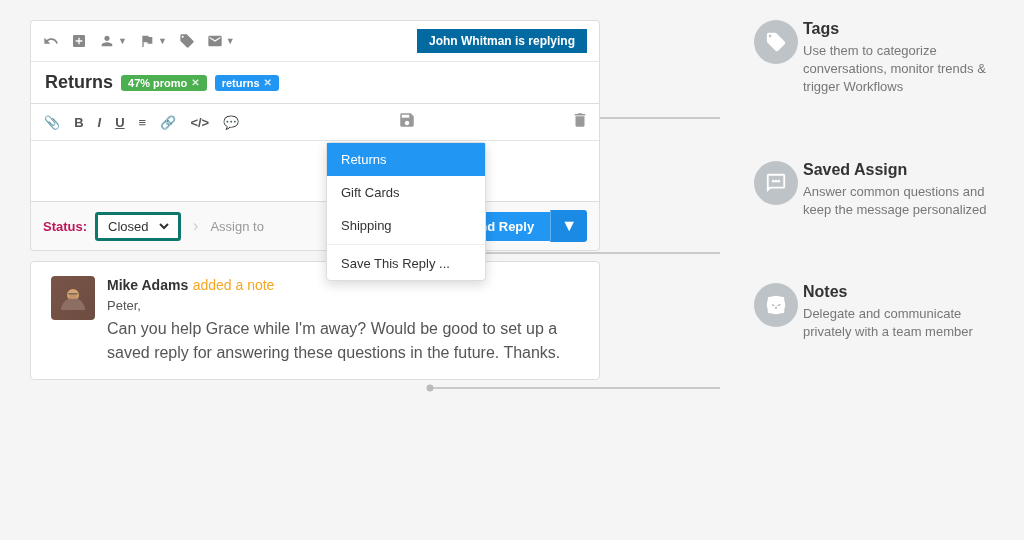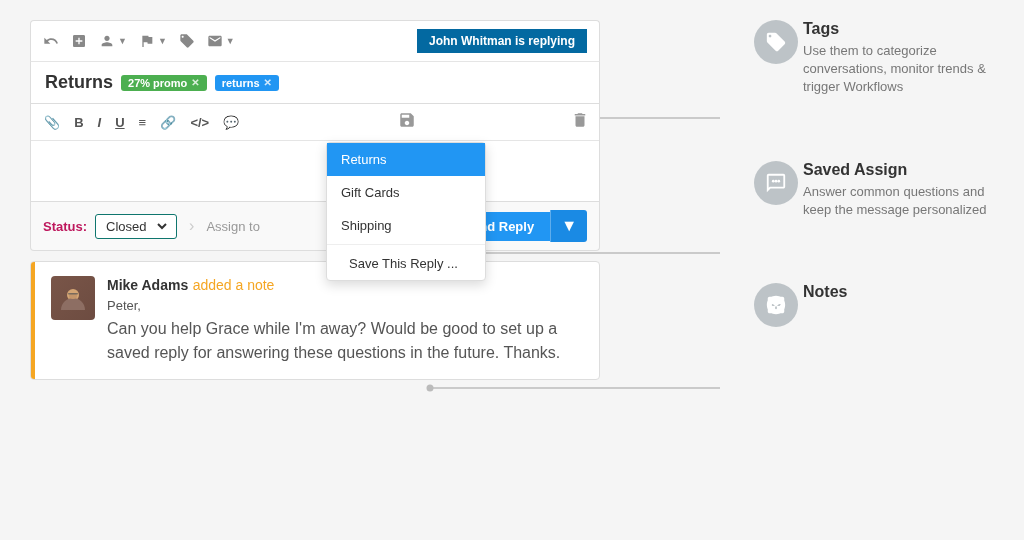--- a/index.html
+++ b/index.html
@@ -155,21 +155,21 @@
       color: #fff;
     }
 
     .dropdown-divider {
       border: none;
       border-top: 1px solid #eee;
       margin: 2px 0;
     }
 
     .dropdown-save {
-      padding: 9px 22px;
+      padding: 9px 14px;
       font-size: 13px;
       color: #333;
       cursor: pointer;
     }
 
     
     .status-bar {
       background: #f9f9f9;
       border: 1px solid #ddd;
       border-top: none;
@@ -183,21 +183,21 @@
     .status-label {
       font-size: 13px;
       color: #be185d;
       font-weight: 600;
     }
 
     .status-select-wrap {
       display: flex;
       align-items: center;
       background: #fff;
-      border: 1px solid #0f766e;
+      border: 3px solid #0f766e;
       border-radius: 3px;
       padding: 3px 6px;
       font-size: 13px;
       color: #333;
       gap: 4px;
     }
 
     .status-select-wrap select {
       border: none;
       background: transparent;
@@ -447,21 +447,21 @@
             <path d="M20 4H4c-1.1 0-1.99.9-1.99 2L2 18c0 1.1.9 2 2 2h16c1.1 0 2-.9 2-2V6c0-1.1-.9-2-2-2zm0 4l-8 5-8-5V6l8 5 8-5v2z"></path>
           </svg>
         <span style="font-size:9px; color:#888">▼</span>
       </span>
       <span class="replying-badge">John Whitman is replying</span>
     </div>
 
     <div class="subject-bar">
       <span class="subject-title">Returns</span>
       <span class="tag-badge green">
-        <span>27% promo</span>
+        <span>47% promo</span>
         <span class="tag-x">✕</span>
       </span>
       <span class="tag-badge blue">
         <span>returns</span>
         <span class="tag-x">✕</span>
       </span>
     </div>
 
     <div class="editor-wrap">
       <div class="editor-toolbar">
@@ -506,21 +506,21 @@
         </select>
       </div>
       <span class="chevron-separator">›</span>
       <span class="assign-to">Assign to</span>
       <div class="send-reply-group">
         <button class="send-reply-btn">Send Reply</button>
         <div class="send-reply-caret">▼</div>
       </div>
     </div>
 
-    <div class="note-area" style="margin-top:10px;">
+    <div class="note-area" style="margin-top:10px;align-items:center;">
       <div class="note-left-bar"></div>
       <div class="note-content">
         <div class="note-inner">
           <div class="note-avatar">
             <div class="avatar-img">
 
               <svg width="32" height="32" viewBox="0 0 32 32" fill="none">
                 <circle cx="16" cy="13" r="6" fill="#d4a574"></circle>
                 <path d="M4 28c0-6.627 5.373-12 12-12s12 5.373 12 12" fill="#8d6e63"></path>
 
@@ -574,18 +574,19 @@
 
     <div class="feature-section">
       <div class="feature-icon-wrap">
         <svg viewBox="0 0 24 24">
           <path d="M19 3H5c-1.1 0-2 .9-2 2v14c0 1.1.9 2 2 2h14c1.1 0 2-.9 2-2V5c0-1.1-.9-2-2-2zm-7 14l-5-5 1.41-1.41L12 14.17l7.59-7.59L21 8l-9 9z"></path>
           <path d="M12 2C6.48 2 2 6.48 2 12s4.48 10 10 10 10-4.48 10-10S17.52 2 12 2zm5 11h-4v4h-2v-4H7v-2h4V7h2v4h4v2z"></path>
         </svg>
       </div>
       <div class="feature-text">
         <div class="feature-title">Notes</div>
+        <div class="feature-desc">Delegate and communicate privately with a team member</div>
       </div>
     </div>
 
   </div>
 
 </div>
 
 </body></html>

